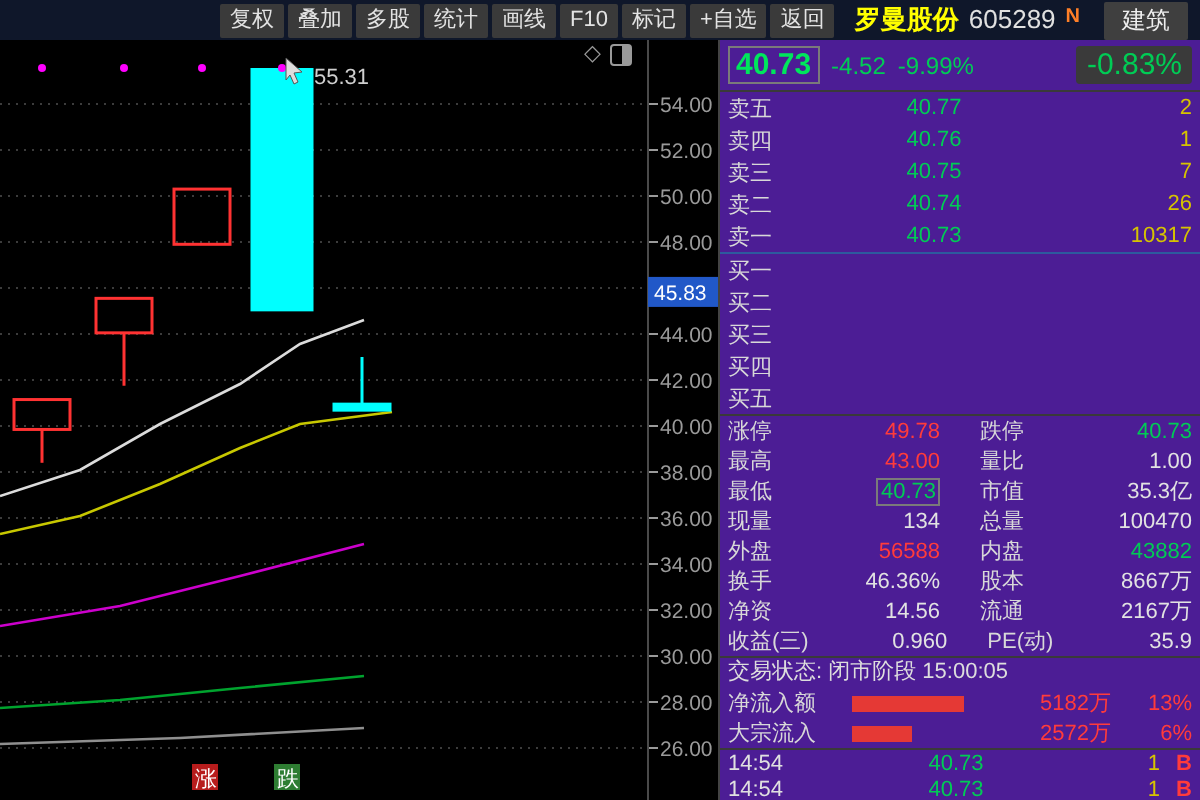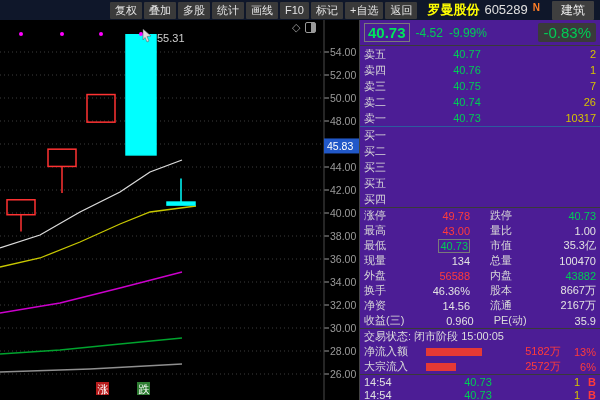--- a/index.html
+++ b/index.html
@@ -40,21 +40,21 @@
   .stat-row{height:15px;display:grid;grid-template-columns:auto 1fr auto 1fr;align-items:center;padding:0 4px;column-gap:20px;}
   .stat-row .lbl{color:#d8d8d8;white-space:nowrap;}
   .stat-row .val{text-align:right;white-space:nowrap;}
   .boxed{border:1px solid #7a7a7a;padding:0 1px;}
   .c-up{color:#ff3b3b;}
   .c-down{color:#00cc55;}
   .c-flat{color:#e2e2e2;}
   #status-row{height:15px;line-height:15px;padding:0 4px;color:#ddd;white-space:nowrap;}
   .flow-row{height:15px;display:grid;grid-template-columns:62px 1fr 46px 30px;align-items:center;padding:0 4px;}
   .flow-bar{height:8px;background:#e53935;}
-  .flow-val{text-align:center;color:#ff3b3b;}
+  .flow-val{text-align:left;color:#ff3b3b;}
   .flow-pct{text-align:right;color:#ff3b3b;}
   .tick-row{height:13px;display:grid;grid-template-columns:46px 1fr 34px 16px;align-items:center;padding:0 4px;}
   .tick-row .t{color:#e0e0e0;}
   .tick-row .p{text-align:center;}
   .tick-row .v{text-align:right;color:#d6c300;}
   .tick-row .b{text-align:right;color:#ff3b3b;font-weight:bold;}
 </style>
 </head>
 <body>
 
@@ -204,26 +204,26 @@
           <span class="lbl">买二</span>
           <span class="price c-down"></span>
           <span class="vol"></span>
         </div>
         <div class="book-row">
           <span class="lbl">买三</span>
           <span class="price c-down"></span>
           <span class="vol"></span>
         </div>
         <div class="book-row">
+          <span class="lbl">买四</span>
+          <span class="price c-down"></span>
+          <span class="vol"></span>
+        </div>
+        <div class="book-row">
           <span class="lbl">买五</span>
-          <span class="price c-down"></span>
-          <span class="vol"></span>
-        </div>
-        <div class="book-row">
-          <span class="lbl">买四</span>
           <span class="price c-down"></span>
           <span class="vol"></span>
         </div>
       </div>
     <div class="divider"></div>
     <div id="stats">
         <div class="stat-row">
           <span class="lbl">涨停</span>
           <span class="val c-up">49.78</span>
           <span class="lbl">跌停</span>

